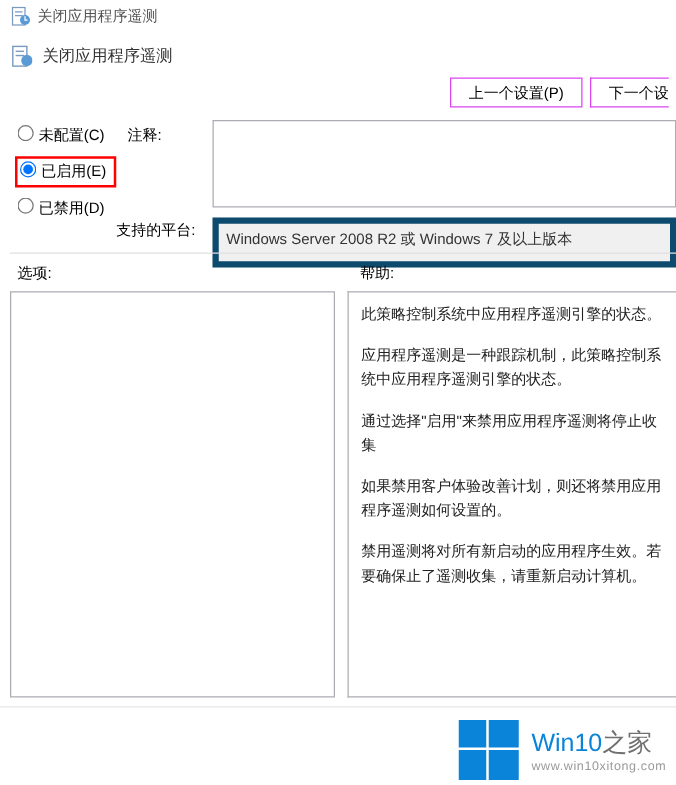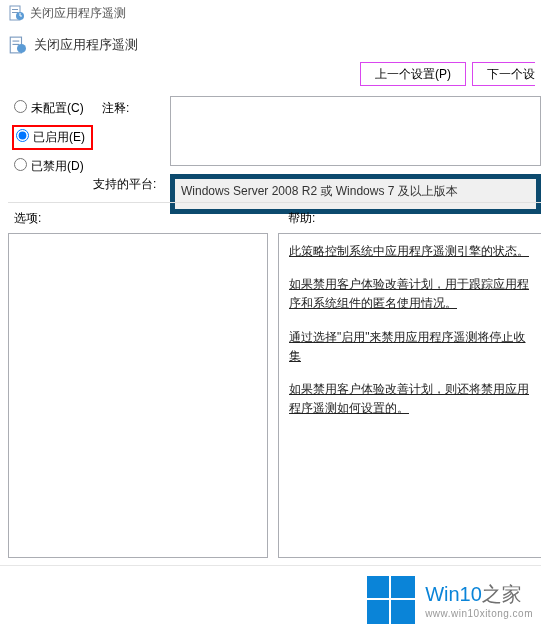--- a/index.html
+++ b/index.html
@@ -170,21 +170,20 @@
       border-right: none;
       background: #fff;
       padding: 8px 10px;
       font-size: 12px;
       line-height: 1.6;
       color: #222;
       overflow: hidden;
     }
     .help-box p {
       margin-bottom: 14px;
-      text-decoration: underline;
     }
     .watermark {
       position: absolute;
       right: 8px;
       bottom: 4px;
       display: flex;
       align-items: center;
       gap: 10px;
     }
     .win-logo {
@@ -284,23 +283,24 @@
 
 <div class="lower">
   <div class="lower-head">
     <div class="opts">选项:</div>
     <div class="help">帮助:</div>
   </div>
   <div class="lower-body">
     <div class="opts-box"></div>
     <div class="help-box">
       <p>此策略控制系统中应用程序遥测引擎的状态。</p>
-      <p>如果禁用客户体验改善计划，用于跟踪应用程序和系统组件的匿名使用情况。</p>
+      <p>应用程序遥测是一种跟踪机制，此策略控制系统中应用程序遥测引擎的状态。</p>
       <p>通过选择"启用"来禁用应用程序遥测将停止收集</p>
       <p>如果禁用客户体验改善计划，则还将禁用应用程序遥测如何设置的。</p>
+      <p>禁用遥测将对所有新启动的应用程序生效。若要确保止了遥测收集，请重新启动计算机。</p>
     </div>
   </div>
 </div>
 
 <div class="bottom-border"></div>
 
 <div class="watermark">
   <div class="win-logo">
     <div></div>
       <div></div>

